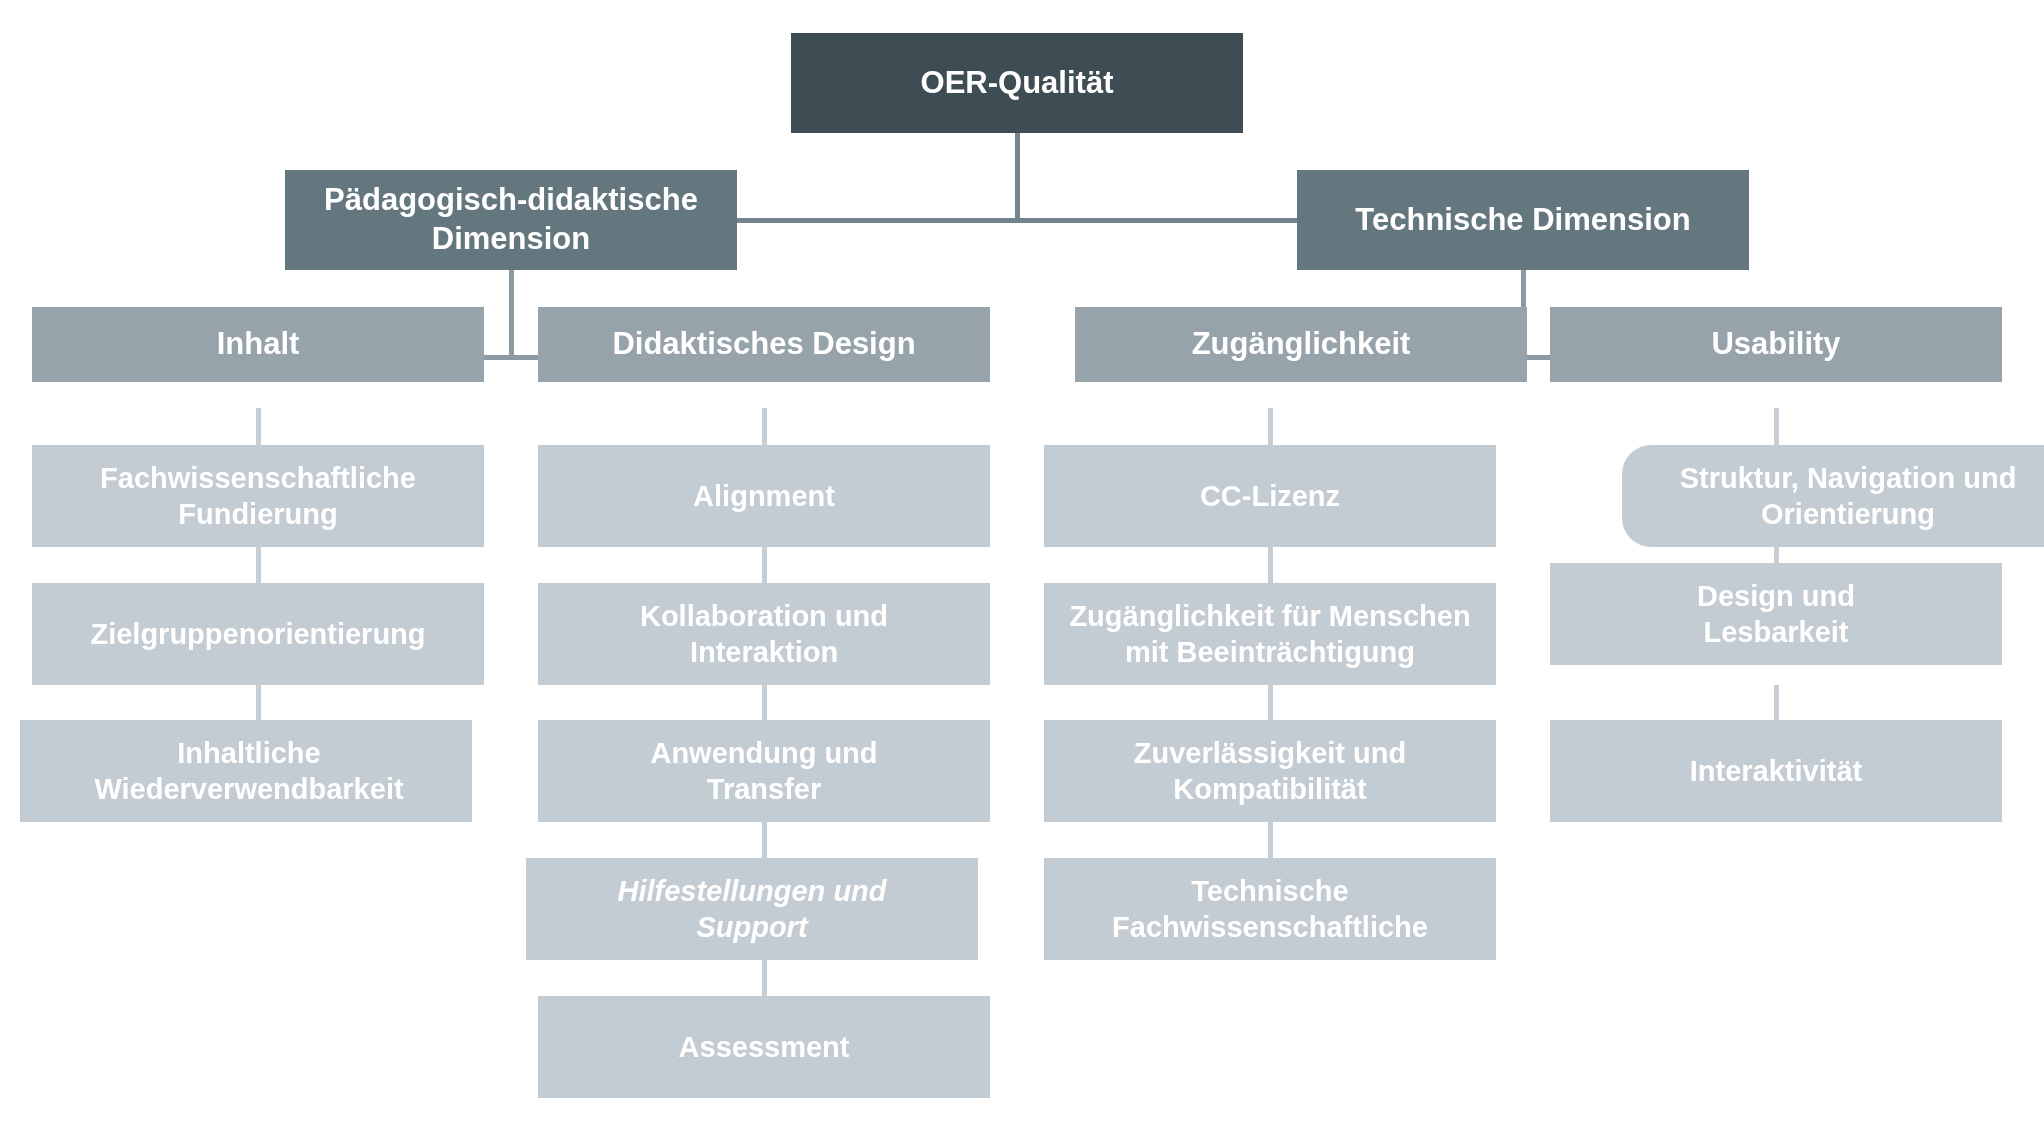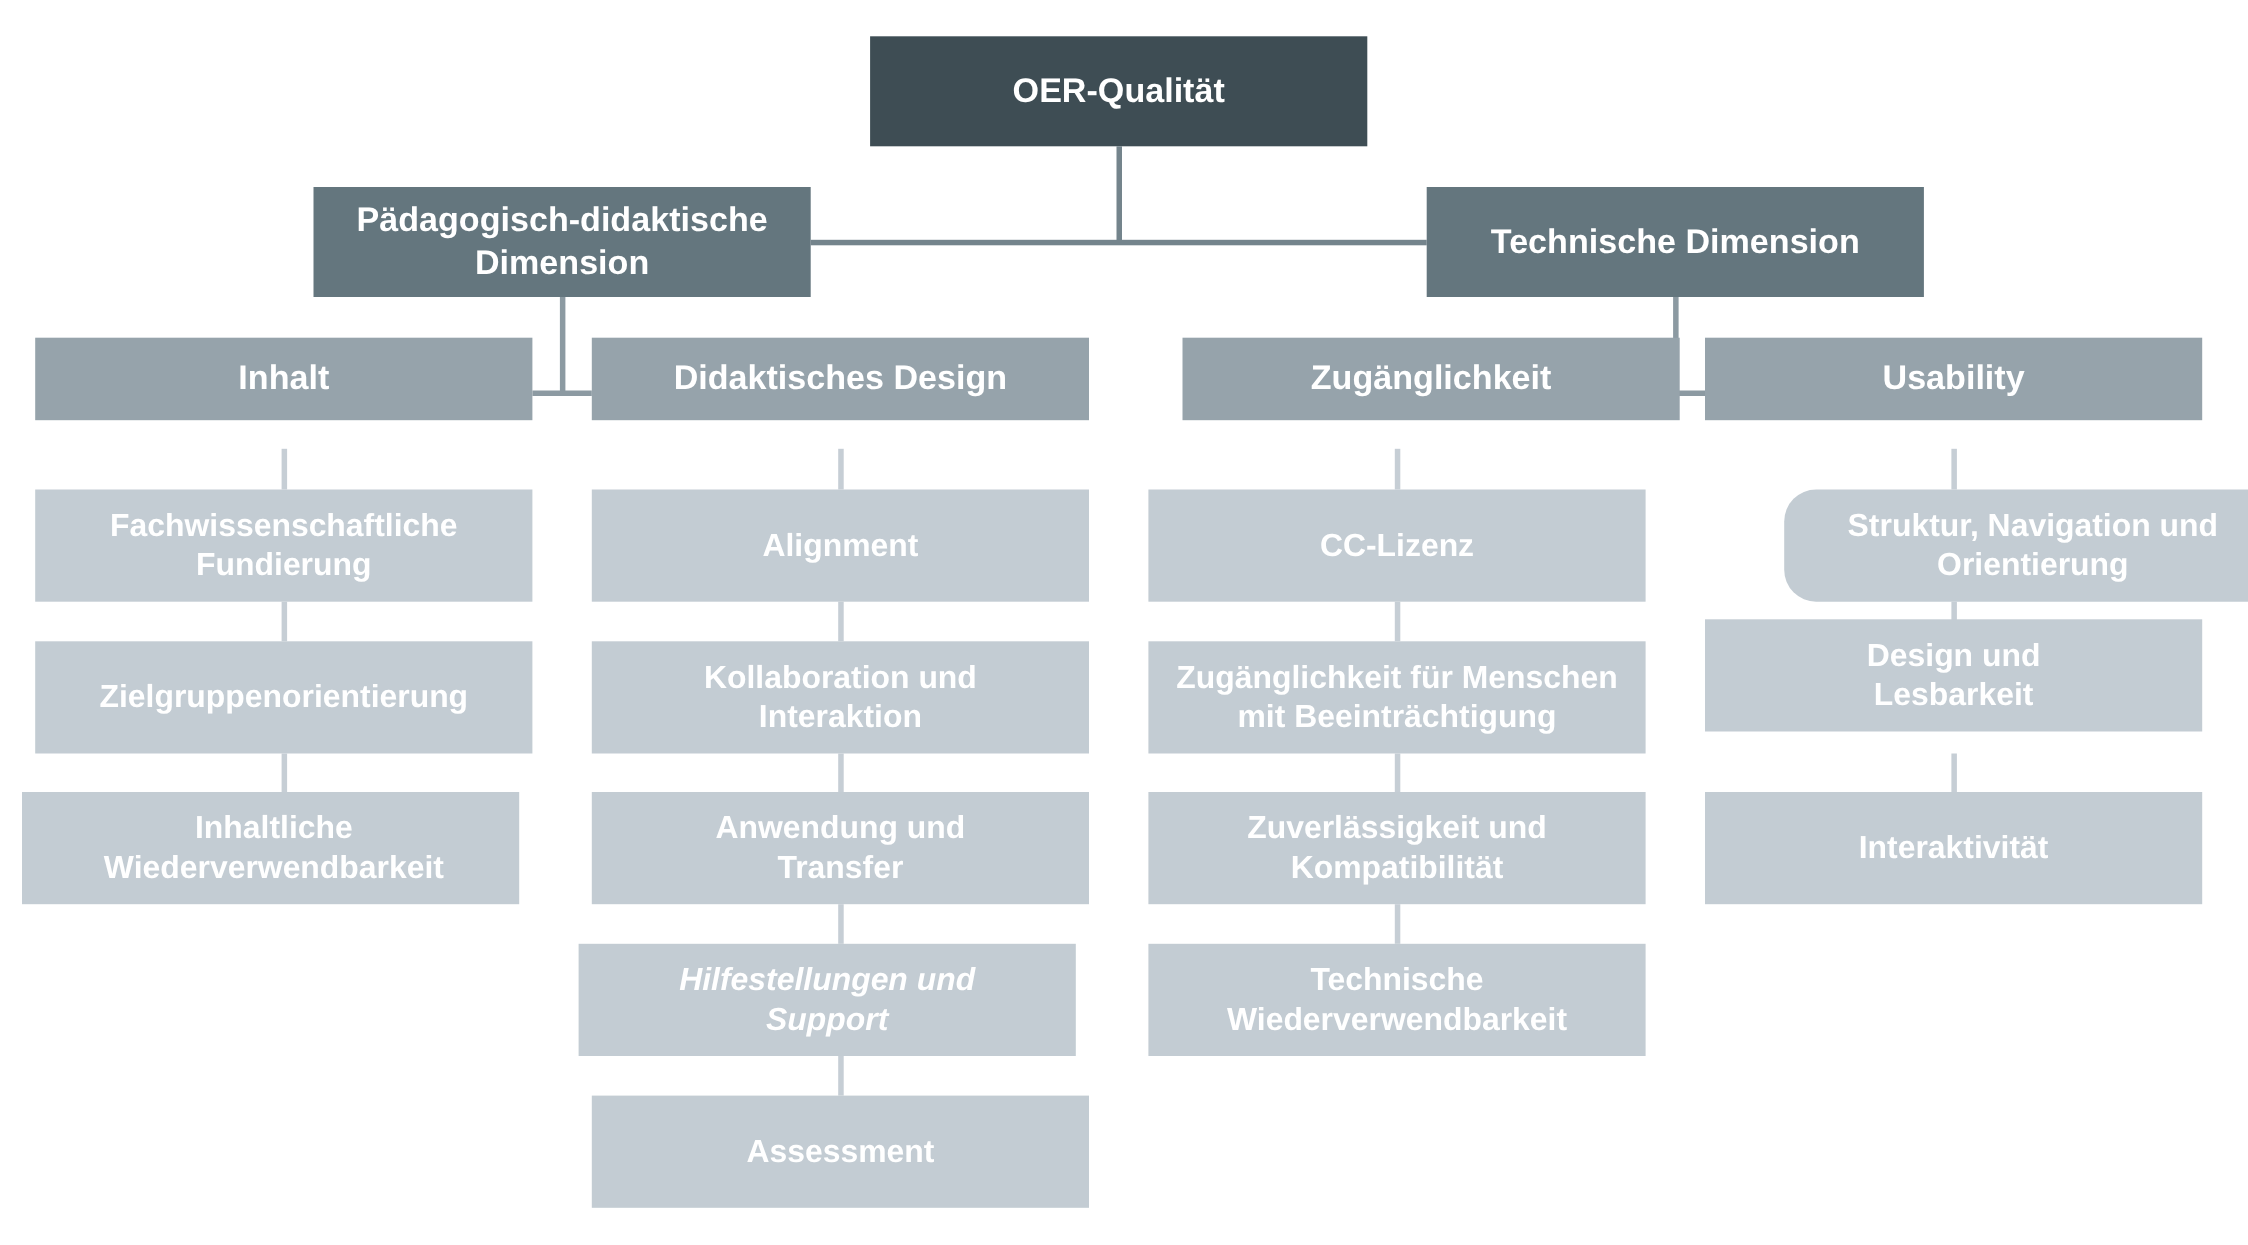--- a/index.html
+++ b/index.html
@@ -114,21 +114,21 @@
 mit Beeinträchtigung</span>
   </div>
   <div class="conn light" style="left:1267.5px;top:685px;width:5px;height:35px;"></div>
   <div class="box l4" style="left:1044px;top:720px;">
     <span>Zuverlässigkeit und
 Kompatibilität</span>
   </div>
   <div class="conn light" style="left:1267.5px;top:822px;width:5px;height:36px;"></div>
   <div class="box l4" style="left:1044px;top:858px;">
     <span>Technische
-Wiederverwendbarkeit</span>
+Fachwissenschaftliche</span>
   </div>
 
   <div class="conn light" style="left:1773.5px;top:408px;width:5px;height:37px;"></div>
   <div class="box l4" style="left:1622px;top:445px;border-radius:29px;">
     <span>Struktur, Navigation und
 Orientierung</span>
   </div>
   <div class="conn light" style="left:1773.5px;top:547px;width:5px;height:36px;"></div>
   <div class="box l4" style="left:1550px;top:563px;">
     <span>Design und

